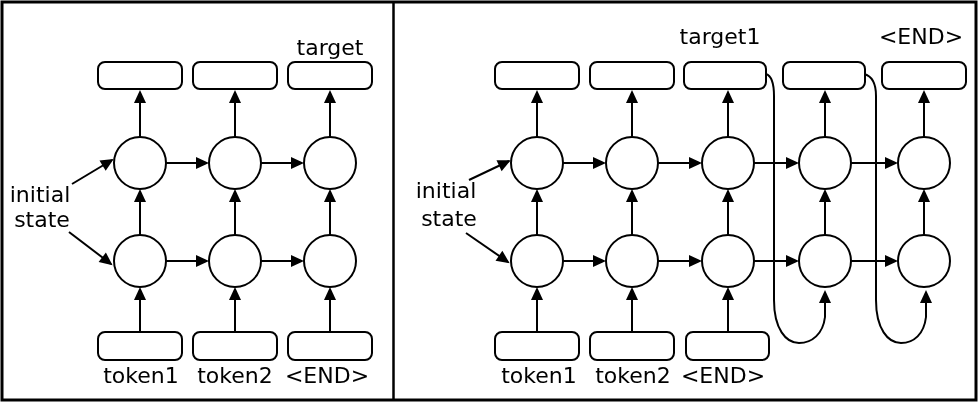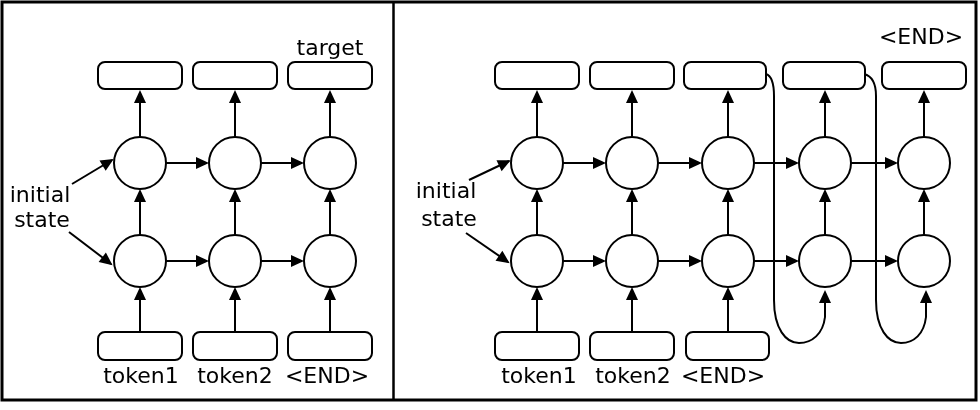--- a/index.html
+++ b/index.html
@@ -131,20 +131,21 @@
     </g>
   </svg>
 
   <div class="lbl" style="left:330px; top:36px;">target</div>
   <div class="lbl" style="left:40px;  top:183px;">initial</div>
   <div class="lbl" style="left:42px;  top:208px;">state</div>
   <div class="lbl" style="left:141px; top:364px;">token1</div>
   <div class="lbl" style="left:235px; top:364px;">token2</div>
   <div class="lbl" style="left:327px; top:364px;">&lt;END&gt;</div>
 
+  <div class="lbl" style="left:720px; top:25px;">target1</div>
   <div class="lbl" style="left:921px; top:25px;">&lt;END&gt;</div>
   <div class="lbl" style="left:446px; top:179px;">initial</div>
   <div class="lbl" style="left:449px; top:207px;">state</div>
   <div class="lbl" style="left:539px; top:364px;">token1</div>
   <div class="lbl" style="left:633px; top:364px;">token2</div>
   <div class="lbl" style="left:723px; top:364px;">&lt;END&gt;</div>
 
 </div>
 
 </body></html>

